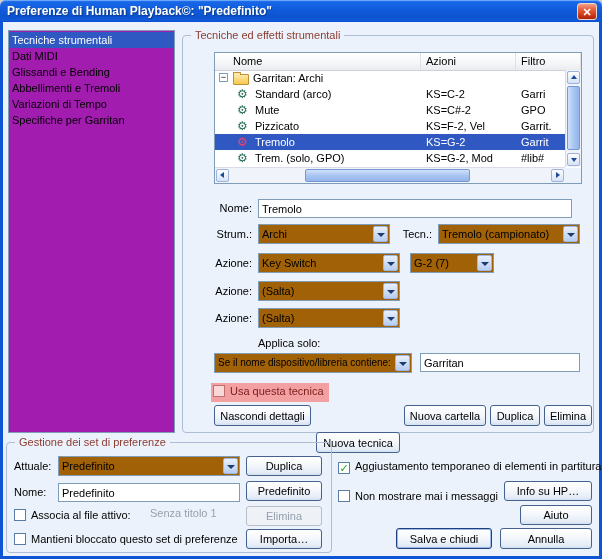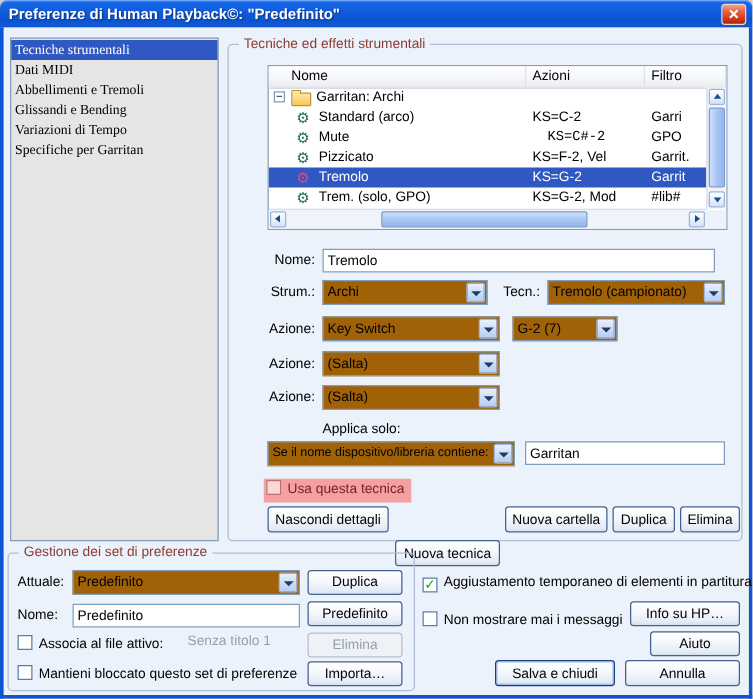--- a/index.html
+++ b/index.html
@@ -16,22 +16,22 @@
     background:linear-gradient(180deg,#f2a188 0%,#e6623f 35%,#d13c1c 70%,#a8250b 100%);
     border:1px solid #f3d4c8; border-radius:3px; color:#fff; font-size:11px; font-weight:bold;
     text-align:center; line-height:14px; box-sizing:border-box; padding:0; cursor:pointer; }
   .frame { position:absolute; background:#0d55d4; }
   .frame.l { left:0; top:22px; width:3px; height:537px; }
   .frame.r { left:599px; top:22px; width:3px; height:537px; }
   .frame.b { left:0; top:556px; width:602px; height:3px; }
   .content { position:absolute; left:3px; top:22px; width:596px; height:534px; background:#ecf2fb; }
 
   
-  .listbox { position:absolute; left:8px; top:30px; width:167px; height:403px; background:#e5e5e5;
-    border:1px solid #7f9db9; box-sizing:border-box; padding-top:1px;font-family:Liberation Serif, serif; }
+  .listbox { position:absolute; left:8px; top:30px; width:167px; height:403px; background:#a21caf;
+    border:1px solid #7f9db9; box-sizing:border-box; padding-top:1px; }
   .lb-item { height:16px; line-height:16px; padding-left:3px; white-space:nowrap; cursor:default; }
   .lb-item.sel { background:#2f58c3; color:#fff; }
 
   
   .groupbox { position:absolute; border:1px solid #aebcd6; border-radius:4px; box-sizing:border-box; }
   .group-title { position:absolute; top:-8px; left:8px; background:#ecf2fb; padding:0 4px;
     color:#8b3c30; line-height:14px; white-space:nowrap; }
 
   
   .listview { position:absolute; left:214px; top:52px; width:368px; height:132px; background:#fff;
@@ -104,22 +104,22 @@
   </div>
   <button class="close-btn"><span>✕</span></button>
   <div class="frame l"></div>
   <div class="frame r"></div>
   <div class="frame b"></div>
   <div class="content"></div>
 
   <div class="listbox">
     <div class="lb-item sel">Tecniche strumentali</div>
     <div class="lb-item">Dati MIDI</div>
+    <div class="lb-item">Glissandi e Bending</div>
     <div class="lb-item">Abbellimenti e Tremoli</div>
-    <div class="lb-item">Glissandi e Bending</div>
     <div class="lb-item">Variazioni di Tempo</div>
     <div class="lb-item">Specifiche per Garritan</div>
   </div>
 
   <div class="groupbox" style="left:182px;top:35px;width:412px;height:398px;">
     <span class="group-title">Tecniche ed effetti strumentali</span>
   </div>
 
   <div class="listview">
     <div class="lv-header">
@@ -135,21 +135,21 @@
       </div>
       <div class="trow">
         <span class="gear">⚙</span>
         <span class="cell" style="left:40px;width:165px;">Standard (arco)</span>
         <span class="cell" style="left:211px;width:90px;">KS=C-2</span>
         <span class="cell" style="left:306px;width:44px;">Garri</span>
       </div>
       <div class="trow">
         <span class="gear">⚙</span>
         <span class="cell" style="left:40px;width:165px;">Mute</span>
-        <span class="cell" style="left:223px;width:90px;font-family:Liberation Mono, monospace;">KS=C#-2</span>
+        <span class="cell" style="left:211px;width:90px;">KS=C#-2</span>
         <span class="cell" style="left:306px;width:44px;">GPO</span>
       </div>
       <div class="trow">
         <span class="gear">⚙</span>
         <span class="cell" style="left:40px;width:165px;">Pizzicato</span>
         <span class="cell" style="left:211px;width:90px;">KS=F-2, Vel</span>
         <span class="cell" style="left:306px;width:44px;">Garrit.</span>
       </div>
       <div class="trow sel">
         <span class="gear">⚙</span>

